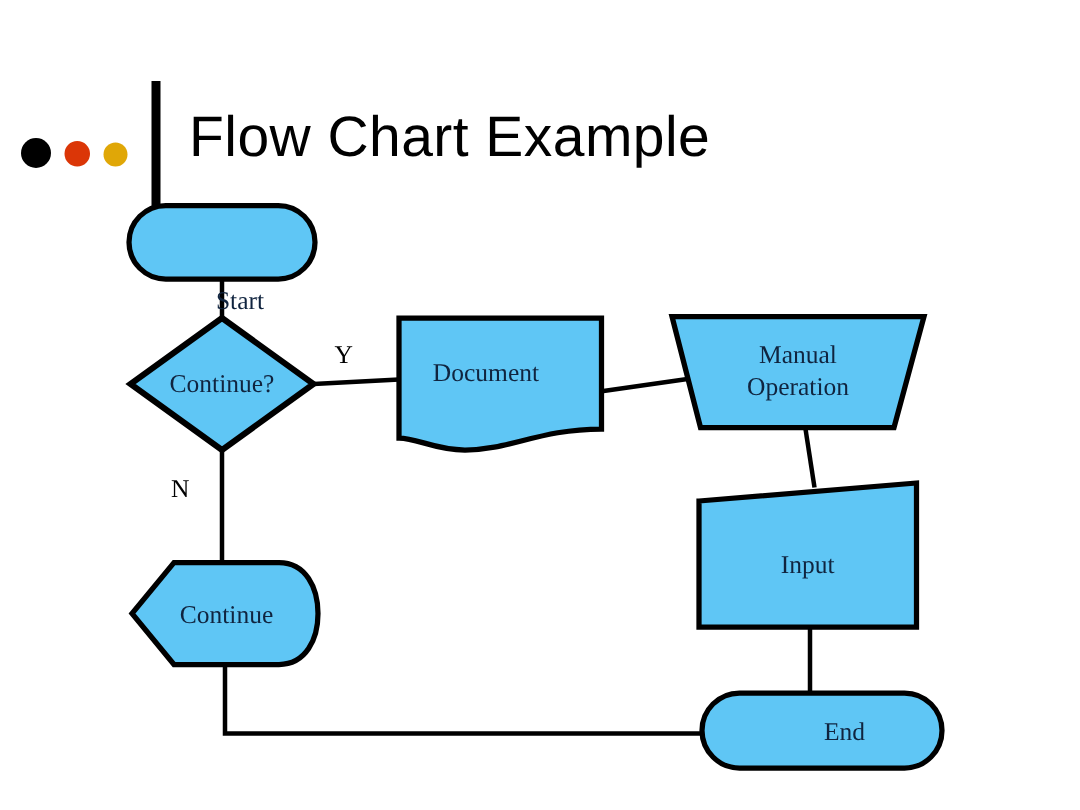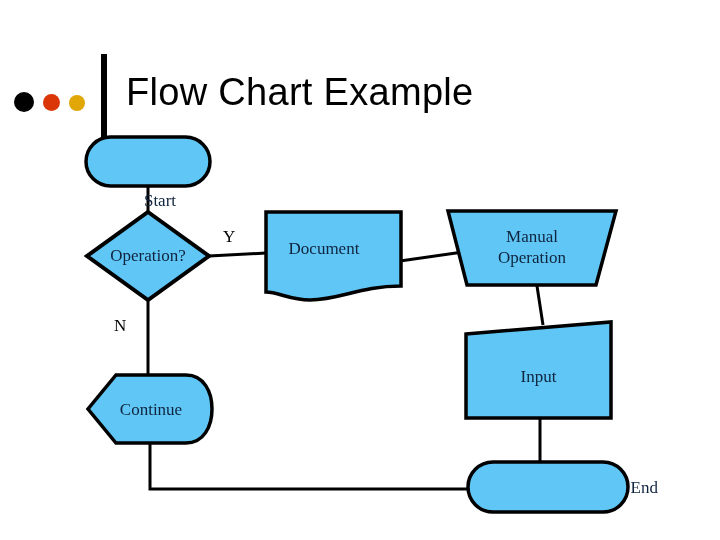--- a/index.html
+++ b/index.html
@@ -121,30 +121,30 @@
       <polygon points="466,334 611,322 611,418 466,418" fill="#5FC6F5" stroke="#000000" stroke-width="3.5"></polygon>
 
       <path d="M 116,375 L 186,375 C 204,375 212,392 212,409 C 212,426 204,443 186,443 L 116,443 L 88,409 Z" fill="#5FC6F5" stroke="#000000" stroke-width="3.5"></path>
 
       <rect x="468" y="462" width="160" height="50" rx="25" ry="25" fill="#5FC6F5" stroke="#000000" stroke-width="3.5"></rect>
     </g>
   </svg>
 
   <div class="node-label" style="left: 86px; top: 151px; width: 148px; color: rgb(16, 36, 63); margin-top: 39px;">Start</div>
 
-  <div class="node-label" style="left: 83px; top: 245px; width: 130px; color: rgb(16, 36, 63);">Operation?</div>
+  <div class="node-label" style="left: 83px; top: 245px; width: 130px; color: rgb(16, 36, 63);">Continue?</div>
 
   <div class="node-label" style="left: 266px; top: 238px; width: 116px; color: rgb(16, 36, 63);">Document</div>
 
   <div class="node-label" style="left: 466px; top: 366px; width: 145px; color: rgb(16, 36, 63);">Input</div>
 
   <div class="node-label" style="left: 466px; top: 226px; width: 132px; color: rgb(16, 36, 63);">Manual
 Operation</div>
 
   <div class="node-label" style="left: 90px; top: 399px; width: 122px; color: rgb(16, 36, 63);">Continue</div>
 
-  <div class="node-label" style="left: 468px; top: 477px; width: 190px; color: rgb(16, 36, 63); text-align: right;">End</div>
+  <div class="node-label" style="left: 468px; top: 477px; width: 190px; color: rgb(16, 36, 63);">End</div>
 
   <div class="edge-label" style="left:223px; top:227px;">Y</div>
 
   <div class="edge-label" style="left:114px; top:316px;">N</div>
 
 </div>
 
 </body></html>

